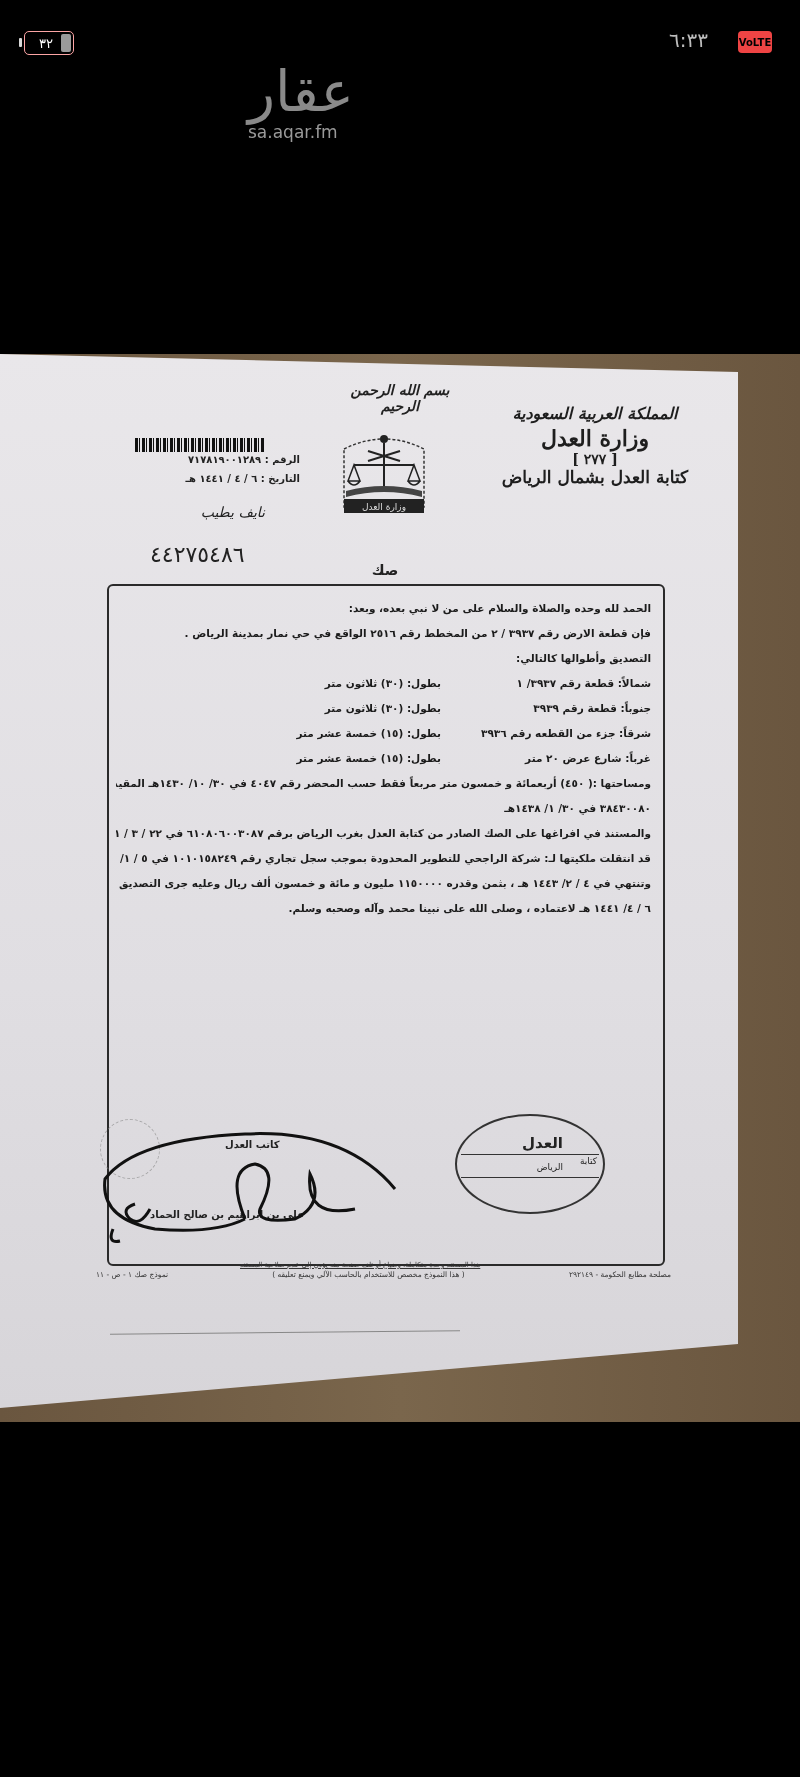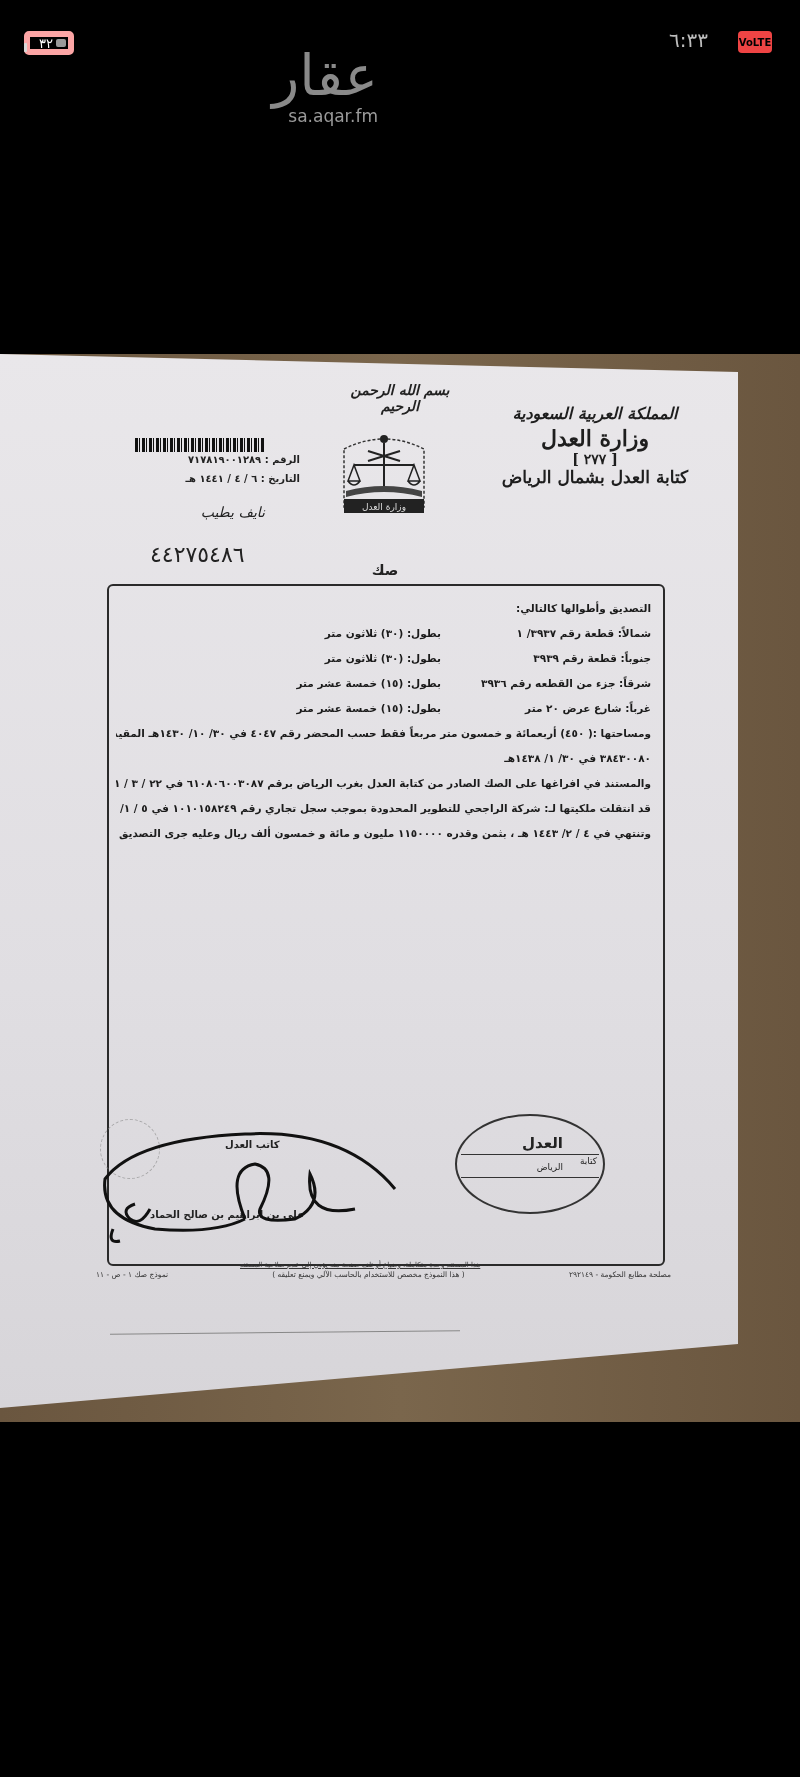--- a/index.html
+++ b/index.html
@@ -1,29 +1,29 @@
 <!DOCTYPE html>
 <html><head>
 <meta charset="utf-8">
 <style>
   * { box-sizing: border-box; margin: 0; padding: 0; }
   html, body { width: 800px; height: 1777px; background: #000; overflow: hidden; }
   body { position: relative; font-family: "DejaVu Sans", sans-serif; }
 
   
   .status-bar { position: absolute; left: 0; top: 0; width: 800px; height: 80px; }
-  .battery { position: absolute; left: 24px; top: 31px; width: 50px; height: 24px; border: 6px solid #fca5a5; border-radius: 5px; color: #fff; font-size: 13px; display: flex; align-items: center; justify-content: center; }
+  .battery { position: absolute; left: 24px; top: 31px; width: 50px; height: 24px; border: 1px solid #fca5a5; border-radius: 5px; color: #fff; font-size: 13px; display: flex; align-items: center; justify-content: center; }
   .battery::before { content: ""; position: absolute; left: -6px; top: 6px; width: 3px; height: 9px; background: #d8d8d8; border-radius: 1px; }
   .battery .fill { position: absolute; right: 2px; top: 2px; bottom: 2px; width: 10px; background: #9a9a9a; border-radius: 2px; }
   .battery span { position: relative; z-index: 1; margin-right: 6px; }
   .clock { position: absolute; right: 92px; top: 28px; color: #bdbdbd; font-size: 20px; letter-spacing: 1px; }
   .volte { position: absolute; right: 28px; top: 31px; width: 34px; height: 22px; background: #ef4444; color: #000; border-radius: 4px; font-size: 10px; font-weight: bold; display: flex; align-items: center; justify-content: center; }
 
   
-  .watermark { position: absolute; left: 248px; top: 48px; width: 130px; text-align: right; color: #8a8a8a; }
+  .watermark { position: absolute; left: 248px; top: 64px; width: 130px; text-align: left; color: #8a8a8a; }
   .watermark .logo { font-size: 56px; line-height: 56px; font-family: "DejaVu Sans", sans-serif; }
   .watermark .url { font-size: 17px; margin-top: 2px; color: #9a9a9a; }
 
   
   .photo { position: absolute; left: 0; top: 354px; width: 800px; height: 1068px; background: #0ea5e9; overflow: hidden; }
   .photo .texture { position: absolute; inset: 0; background:
       radial-gradient(circle at 20% 30%, rgba(140,115,85,.6) 0 6%, transparent 7%),
       radial-gradient(circle at 80% 70%, rgba(95,78,56,.6) 0 8%, transparent 9%),
       linear-gradient(90deg, #6a563f, #7a664c 50%, #6a563f); }
 
@@ -126,20 +126,22 @@
       <div class="meta">
         <div class="row">الرقم : ٧١٧٨١٩٠٠١٢٨٩</div>
         <div class="row">التاريخ : ٦ / ٤ / ١٤٤١ هـ</div>
       </div>
       <div class="hand1">نايف يطيب</div>
       <div class="hand2">٤٤٢٧٥٤٨٦</div>
       <div class="deed-label">صك</div>
 
       <div class="box">
         <div class="body-text">
+          <div class="line">الحمد لله وحده والصلاة والسلام على من لا نبي بعده، وبعد:</div>
+          <div class="line">فإن قطعة الارض رقم ٣٩٣٧ / ٢ من المخطط رقم ٢٥١٦ الواقع في حي نمار بمدينة الرياض .</div>
           <div class="line">التصديق وأطوالها كالتالي:</div>
           <div class="line bound">
             <span class="dir">شمالاً: قطعة رقم ٣٩٣٧/ ١</span>
             <span class="len">بطول: (٣٠) ثلاثون متر</span>
           </div>
           <div class="line bound">
             <span class="dir">جنوباً: قطعة رقم ٣٩٣٩</span>
             <span class="len">بطول: (٣٠) ثلاثون متر</span>
           </div>
           <div class="line bound">
@@ -148,20 +150,21 @@
           </div>
           <div class="line bound">
             <span class="dir">غرباً: شارع عرض ٢٠ متر</span>
             <span class="len">بطول: (١٥) خمسة عشر متر</span>
           </div>
           <div class="line">ومساحتها :( ٤٥٠) أربعمائة و خمسون متر مربعاً فقط حسب المحضر رقم ٤٠٤٧ في ٣٠/ ١٠/ ١٤٣٠هـ المقيد برقم</div>
           <div class="line">٣٨٤٣٠٠٨٠ في ٣٠/ ١/ ١٤٣٨هـ</div>
           <div class="line">والمستند في افراغها على الصك الصادر من كتابة العدل بغرب الرياض برقم ٦١٠٨٠٦٠٠٣٠٨٧ في ٢٢ / ٣ / ١٤٤١ هـ</div>
           <div class="line">قد انتقلت ملكيتها لـ: شركة الراجحي للتطوير المحدودة بموجب سجل تجاري رقم ١٠١٠١٥٨٢٤٩ في ٥ / ١/ ١٤٢١ هـ</div>
           <div class="line">وتنتهي في ٤ / ٢/ ١٤٤٣ هـ ، بثمن وقدره ١١٥٠٠٠٠ مليون و مائة و خمسون ألف ريال وعليه جرى التصديق تحريراً في</div>
+          <div class="line">٦ / ٤/ ١٤٤١ هـ لاعتماده ، وصلى الله على نبينا محمد وآله وصحبه وسلم.</div>
         </div>
       </div>
 
       <div class="stamp-faint"></div>
       <div class="sig-title">كاتب العدل</div>
       <div class="sig-name">علي بن ابراهيم بن صالح الحماد</div>
       <svg class="signature" viewBox="0 0 310 140">
         <path d="M300 80 Q250 20 150 25 Q40 30 10 70 Q5 110 60 120 Q120 125 150 110" fill="none" stroke="#111" stroke-width="3"></path>
         <path d="M150 110 Q130 60 160 55 Q185 60 165 100 Q160 115 200 110 Q230 95 215 65 Q210 110 260 100" fill="none" stroke="#111" stroke-width="3"></path>
         <path d="M40 95 Q25 100 35 110 Q45 118 55 100" fill="none" stroke="#111" stroke-width="3"></path>

